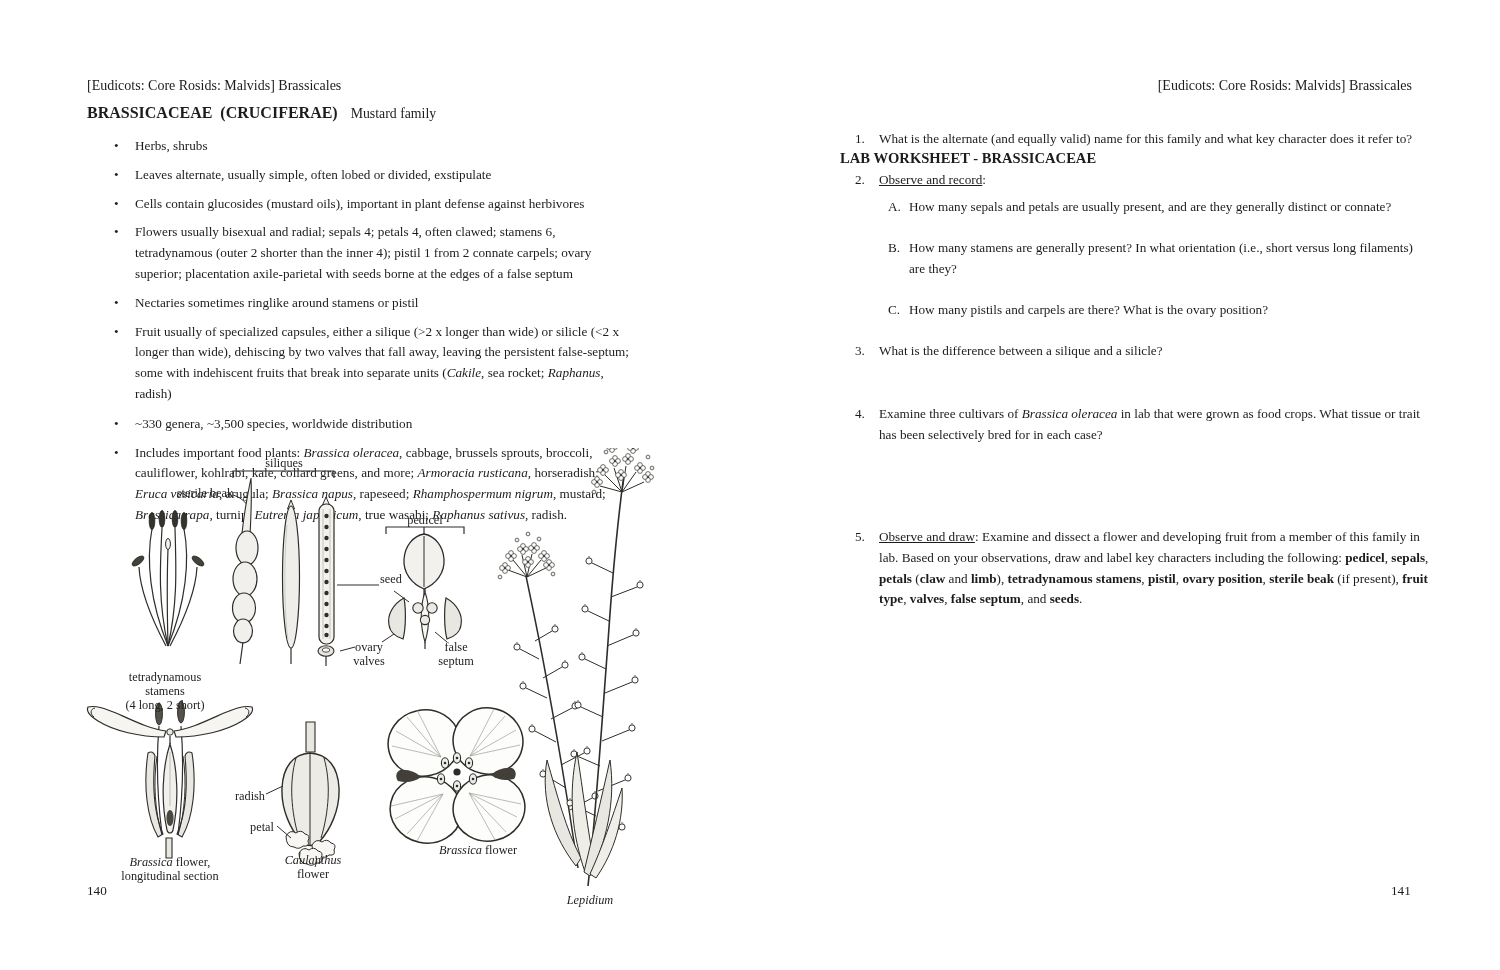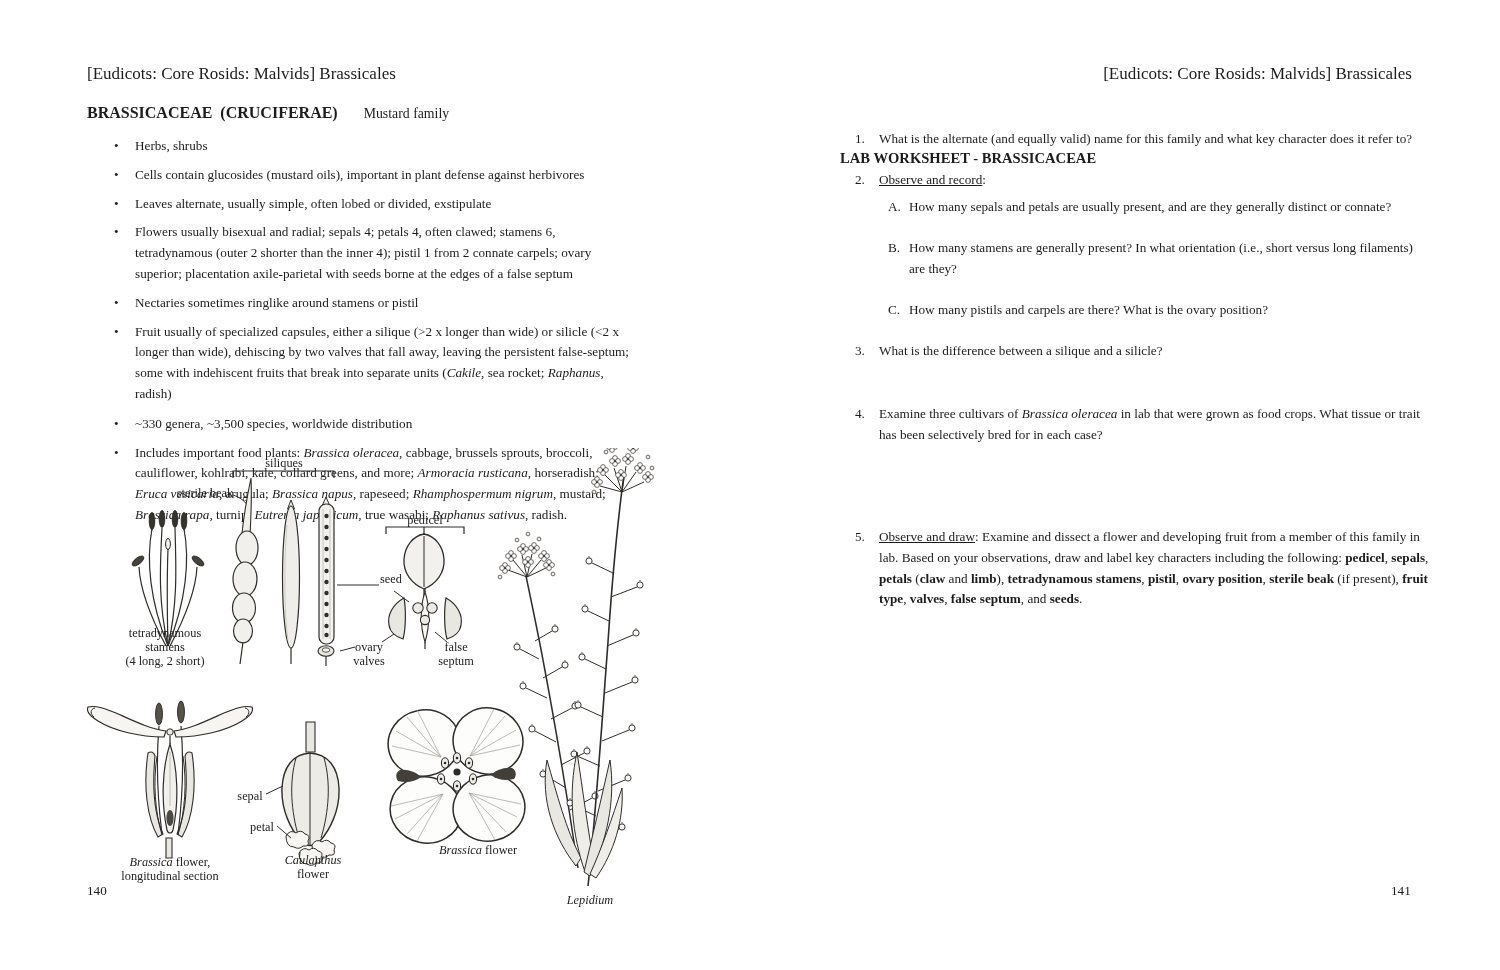--- a/index.html
+++ b/index.html
@@ -2,23 +2,23 @@
 <html><head>
 <meta charset="utf-8">
 <style>
   html,body{margin:0;padding:0;}
   body{
     width:1500px;height:970px;position:relative;background:#ffffff;
     font-family:"Liberation Serif", serif;color:#1c1c1c;
     -webkit-font-smoothing:antialiased;overflow:hidden;
   }
   .abs{position:absolute;}
-  .hdr{font-size:17px;}
+  .hdr{font-size:14px;margin-top:14px;}
   .famtitle{font-size:16px;font-weight:bold;white-space:pre-wrap;}
-  .famsub{font-size:13.8px;font-weight:normal;margin-left:26px;}
+  .famsub{font-size:13.8px;font-weight:normal;margin-left:13px;}
   .bullets{list-style:none;margin:0;padding:0;width:552px;}
   .bullets li{
     position:relative;padding-left:40px;font-size:13.2px;line-height:20.8px;margin:8px;
   }
   .bullets li::before{content:"\2022";position:absolute;left:19px;top:0;}
   .bullets li.gap{margin-top:9px;}
   .figlabel{
     position:absolute;font-size:12.3px;line-height:14px;text-align:center;
     white-space:pre-line;transform:translateX(-50%);color:#232323;
   }
@@ -37,22 +37,22 @@
 
 <div>
   <div class="abs hdr" style="left:87px;top:64px">[Eudicots: Core Rosids: Malvids] Brassicales</div>
 
   <div class="abs" style="left:87px;top:104px">
     <span class="famtitle">BRASSICACEAE  (CRUCIFERAE)</span><span class="famsub">Mustard family</span>
   </div>
 
   <ul class="bullets abs" style="left:87px;top:128px">
     <li>Herbs, shrubs</li>
+    <li>Leaves alternate, usually simple, often lobed or divided, exstipulate</li>
     <li>Cells contain glucosides (mustard oils), important in plant defense against herbivores</li>
-    <li>Leaves alternate, usually simple, often lobed or divided, exstipulate</li>
     <li>Flowers usually bisexual and radial; sepals 4; petals 4, often clawed; stamens 6, tetradynamous (outer 2 shorter than the inner 4); pistil 1 from 2 connate carpels; ovary superior; placentation axile-parietal with seeds borne at the edges of a false septum</li>
     <li>Nectaries sometimes ringlike around stamens or pistil</li>
     <li>Fruit usually of specialized capsules, either a silique (&gt;2 x longer than wide) or silicle (&lt;2 x longer than wide), dehiscing by two valves that fall away, leaving the persistent false-septum; some with indehiscent fruits that break into separate units (<span style="font-style: italic;">Cakile</span>, sea rocket; <span style="font-style: italic;">Raphanus</span>, radish)</li>
     <li class="gap">~330 genera, ~3,500 species, worldwide distribution</li>
     <li>Includes important food plants: <span style="font-style: italic;">Brassica oleracea</span>, cabbage, brussels sprouts, broccoli, cauliflower, kohlrabi, kale, collard greens, and more; <span style="font-style: italic;">Armoracia rusticana</span>, horseradish; <span style="font-style: italic;">Eruca vesicaria</span>, arugula; <span style="font-style: italic;">Brassica napus</span>, rapeseed; <span style="font-style: italic;">Rhamphospermum nigrum</span>, mustard; <span style="font-style: italic;">Brassica rapa</span>, turnip; <span style="font-style: italic;">Eutrema japonicum</span>, true wasabi; <span style="font-style: italic;">Raphanus sativus</span>, radish.</li>
   </ul>
 
   <svg class="abs" style="left:80px;top:448px" width="620" height="472" viewBox="0 0 620 472">
     <defs>
       <g id="tfl">
@@ -309,24 +309,24 @@
   </svg>
 
   <div class="figlabel" style="left:284px;top:456px">siliques</div>
   <div class="figlabel" style="left:205px;top:486px">sterile beak</div>
   <div class="figlabel" style="left:425px;top:513px">pedicel</div>
   <div class="figlabel" style="left:391px;top:572px">seed</div>
   <div class="figlabel" style="left:369px;top:640px">ovary
 valves</div>
   <div class="figlabel" style="left:456px;top:640px">false
 septum</div>
-  <div class="figlabel" style="left:165px;top:626px">tetradynamous
+  <div class="figlabel" style="left:165px;top:670px">tetradynamous
 stamens
 (4 long, 2 short)</div>
-  <div class="figlabel" style="left:250px;top:789px">sepal</div>
+  <div class="figlabel" style="left:250px;top:789px">radish</div>
   <div class="figlabel" style="left:262px;top:820px">petal</div>
   <div class="figlabel" style="left:170px;top:855px"><span style="font-style: italic;">Brassica</span><span> flower,
 longitudinal section</span></div>
   <div class="figlabel" style="left:313px;top:853px"><span style="font-style: italic;">Caulanthus</span><span>
 flower</span></div>
   <div class="figlabel" style="left:478px;top:843px"><span style="font-style: italic;">Brassica</span><span> flower</span></div>
   <div class="figlabel" style="left:590px;top:893px"><span style="font-style: italic;">Lepidium</span></div>
 
   <div class="abs pagenum" style="left:87px;top:883px">140</div>
 </div>

